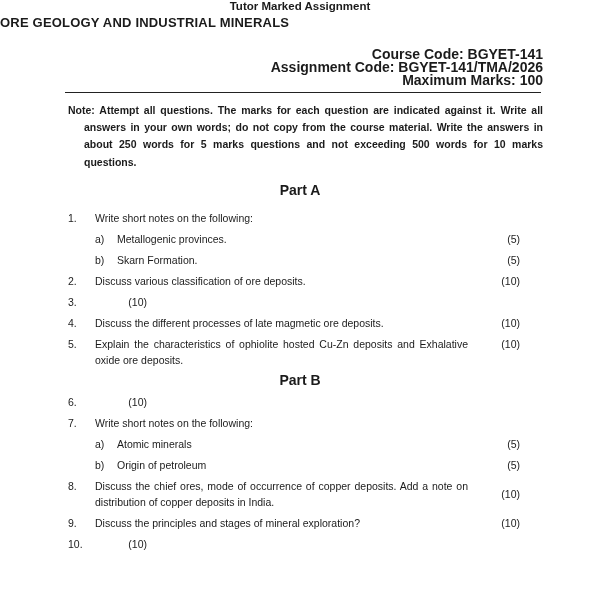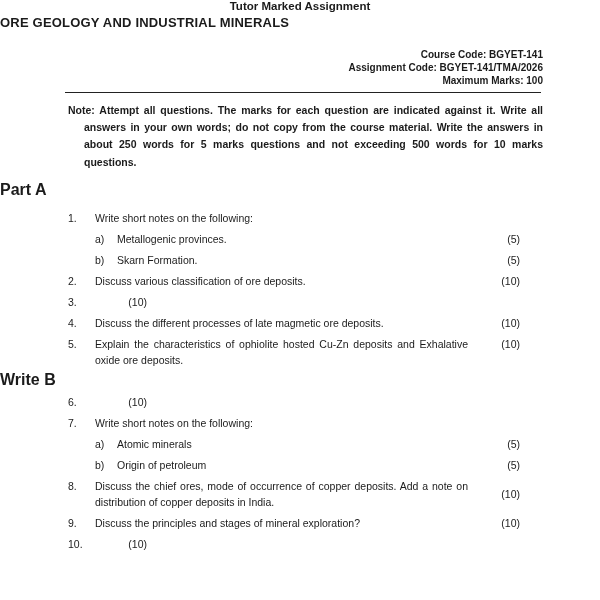--- a/index.html
+++ b/index.html
@@ -25,21 +25,21 @@
     font-weight: 700;
     font-size: 13px;
     line-height: 15px;
     margin-top: 2px;
     letter-spacing: 0.2px;
   }
 
   .meta {
     margin: 18px 57px 0 0;
     text-align: right;
-    font-size: 10px;
+    font-size: 14px;
     font-weight: 700;
     line-height: 13px;
   }
 
   .rule {
     border: none;
     border-top: 1.7px solid #222222;
     margin: 5px 59px 0 65px;
   }
 
@@ -53,22 +53,23 @@
     text-indent: -16px;
   }
 
   .questions {
     margin-left: 68px;
     width: 452px;
     font-size: 10.5px;
   }
 
   .part-title {
+    text-align: center;
     font-weight: 700;
-    font-size: 16px;
+    font-size: 14px;
     line-height: 14px;
     margin: 2px 0 7px 0;
     
     width: 600px;
     margin-left: -68px;
   }
   .part-title.first {
     margin-top: 12px;
     margin-bottom: 13px;
   }
@@ -139,21 +140,21 @@
       <div class="q-row">
         <span class="q-num">4.</span>
         <span class="q-text">Discuss the different processes of late magmetic ore deposits.</span>
         <span class="q-marks">(10)</span>
       </div>
       <div class="q-row">
         <span class="q-num">5.</span>
         <span class="q-text">Explain the characteristics of ophiolite hosted Cu-Zn deposits and Exhalative oxide ore deposits.</span>
         <span class="q-marks">(10)</span>
       </div>
-      <div class="part-title">Write B</div>
+      <div class="part-title">Part B</div>
       <div class="q-row">
         <span class="q-num">6.</span>
         <span class="q-marks">(10)</span>
       </div>
       <div class="q-row">
         <span class="q-num">7.</span>
         <span class="q-text">Write short notes on the following:</span>
         <span class="q-marks"></span>
       </div>
       <div class="q-row">

